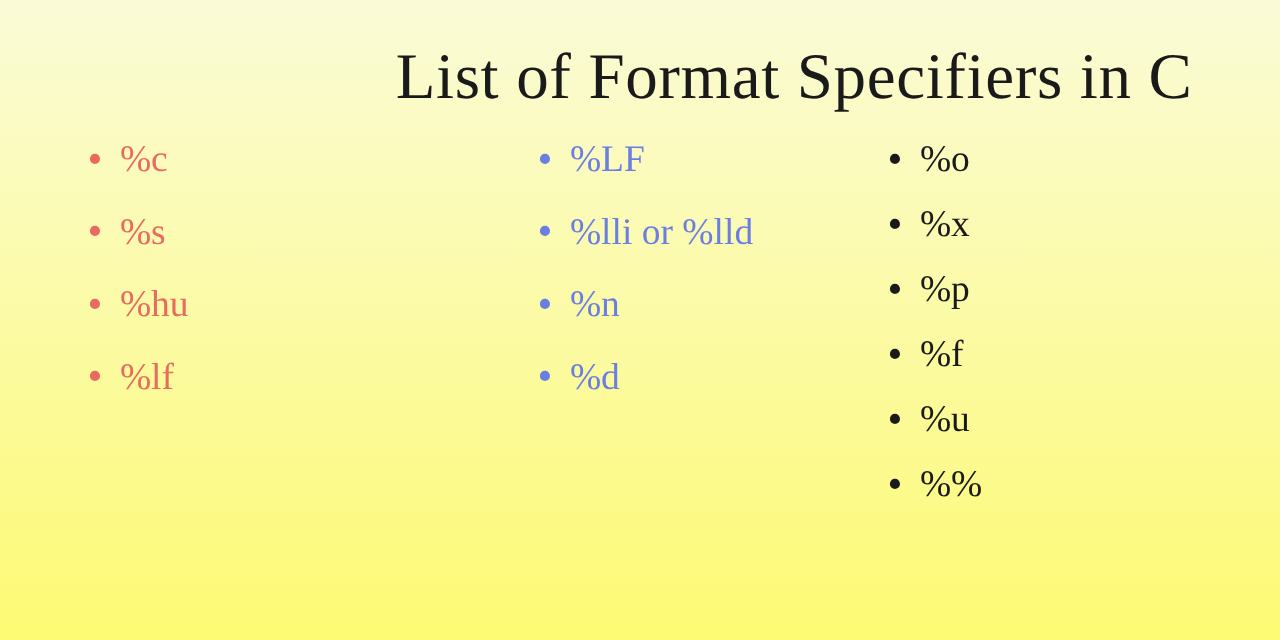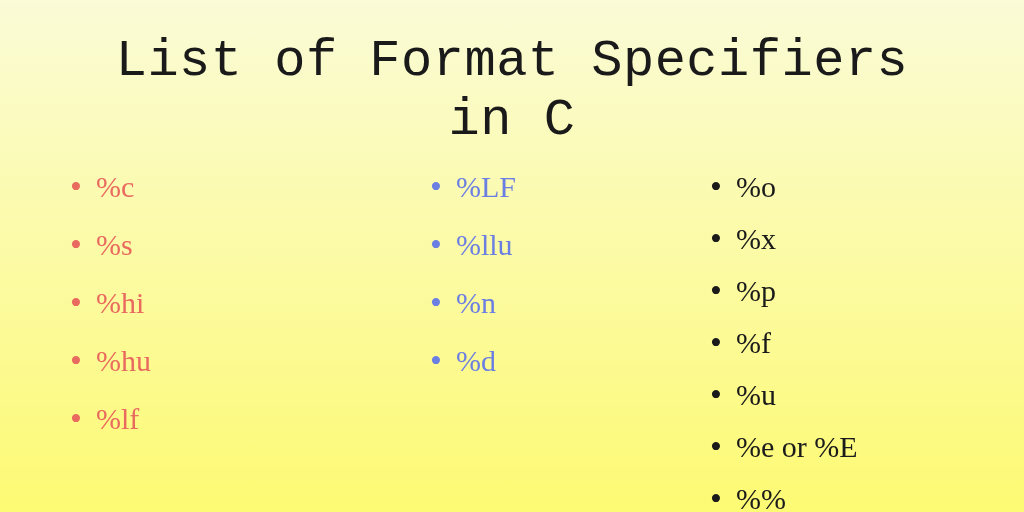--- a/index.html
+++ b/index.html
@@ -14,24 +14,23 @@
     font-family: Georgia, 'Times New Roman', serif;
     overflow: hidden;
   }
   .container {
     padding: 32px 70px 0 70px;
   }
   .title {
     font-size: 52px;
     font-weight: 400;
     color: #1a1a1a;
-    text-align: center;
+    text-align: right;
     margin-bottom: 20px;
     letter-spacing: 0.5px;
-    font-family: Liberation Mono, monospace;
   }
   .columns {
     display: flex;
     justify-content: flex-start;
     gap: 0;
   }
   .col {
     list-style: none;
   }
   .col li {
@@ -75,35 +74,32 @@
   <h1 class="title">List of Format Specifiers in C</h1>
   <div class="columns">
     <ul class="col col-1">
       <li>
           <span>%c</span>
         </li>
       <li>
           <span>%s</span>
         </li>
       <li>
-          <span>%hi</span>
-        </li>
-      <li>
           <span>%hu</span>
         </li>
       <li>
           <span>%lf</span>
         </li>
     </ul>
     <ul class="col col-2">
       <li>
           <span>%LF</span>
         </li>
       <li>
-          <span>%llu</span>
+          <span>%lli or %lld</span>
         </li>
       <li>
           <span>%n</span>
         </li>
       <li>
           <span>%d</span>
         </li>
     </ul>
     <ul class="col col-3">
       <li>
@@ -115,20 +111,17 @@
       <li>
           <span>%p</span>
         </li>
       <li>
           <span>%f</span>
         </li>
       <li>
           <span>%u</span>
         </li>
       <li>
-          <span>%e or %E</span>
-        </li>
-      <li>
           <span>%%</span>
         </li>
     </ul>
   </div>
 </div>
 
 </body></html>

